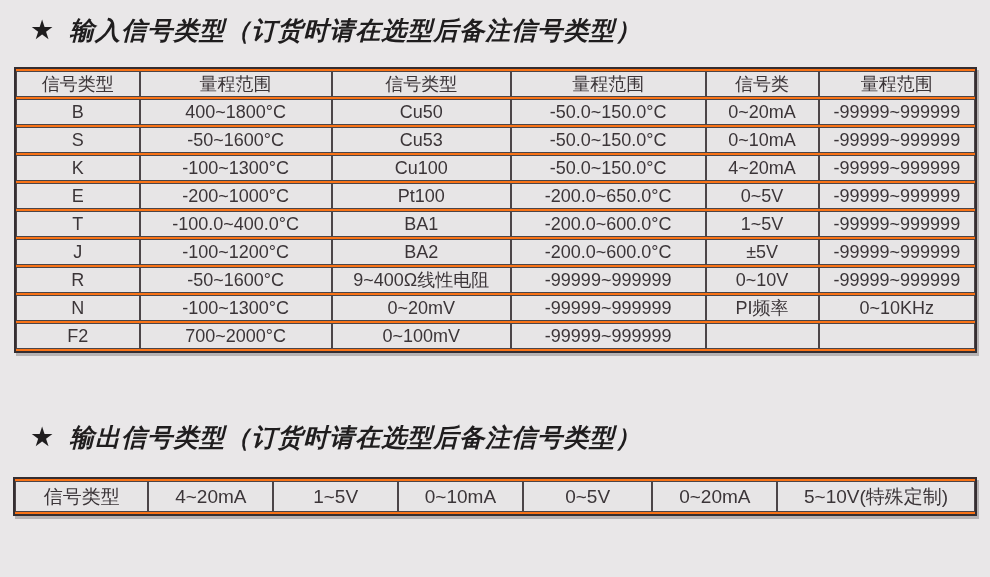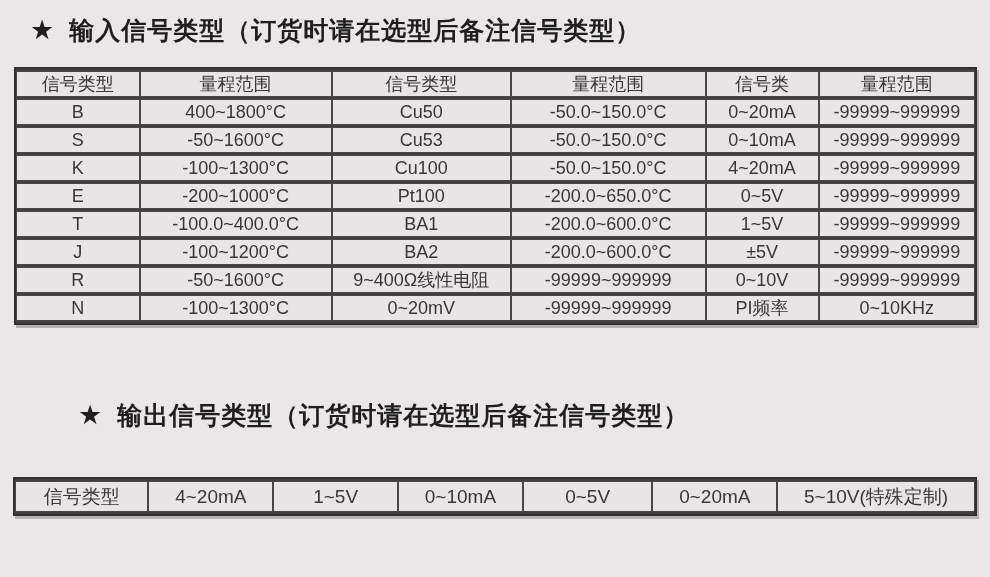--- a/index.html
+++ b/index.html
@@ -12,32 +12,33 @@
     overflow:hidden;
   }
   .section-title{
     position:absolute;
     left:30px;
     font-size:25px;
     font-weight:bold;
     color:#1f1d1e;
     letter-spacing:1px;
     white-space:nowrap;
+    font-style:italic;
   }
   #title-input{top:14px;}
-  #title-output{top:399px;margin-left:48px;}
+  #title-output{top:421px;}
   .section-title .star{
     display:inline-block;
     margin-right:14px;
     font-size:27px;
   }
   .tbl-wrap{
     position:absolute;
     border:2px solid #352e31;
-    background:#404040;
+    background:#f97316;
     box-shadow:2px 3px 0 rgba(120,115,117,.45);
   }
   #input-table-wrap{left:14px;top:67px;width:959px;}
   #output-table-wrap{left:13px;top:477px;width:960px;}
   table{
     width:100%;
     border-collapse:separate;
     border-spacing:0 2px;
     table-layout:fixed;
   }
@@ -145,20 +146,28 @@
           <td>-99999~999999</td>
         </tr>
         <tr>
           <td>N</td>
           <td>-100~1300°C</td>
           <td>0~20mV</td>
           <td>-99999~999999</td>
           <td>PI频率</td>
           <td>0~10KHz</td>
         </tr>
+        <tr>
+          <td>F2</td>
+          <td>700~2000°C</td>
+          <td>0~100mV</td>
+          <td>-99999~999999</td>
+          <td></td>
+          <td></td>
+        </tr>
       </tbody>
   </table>
 </div>
 
 <div class="section-title" id="title-output">
   <span class="star">★</span><span>输出信号类型（订货时请在选型后备注信号类型）</span>
 </div>
 
 <div class="tbl-wrap" id="output-table-wrap">
   <table id="output-table">

